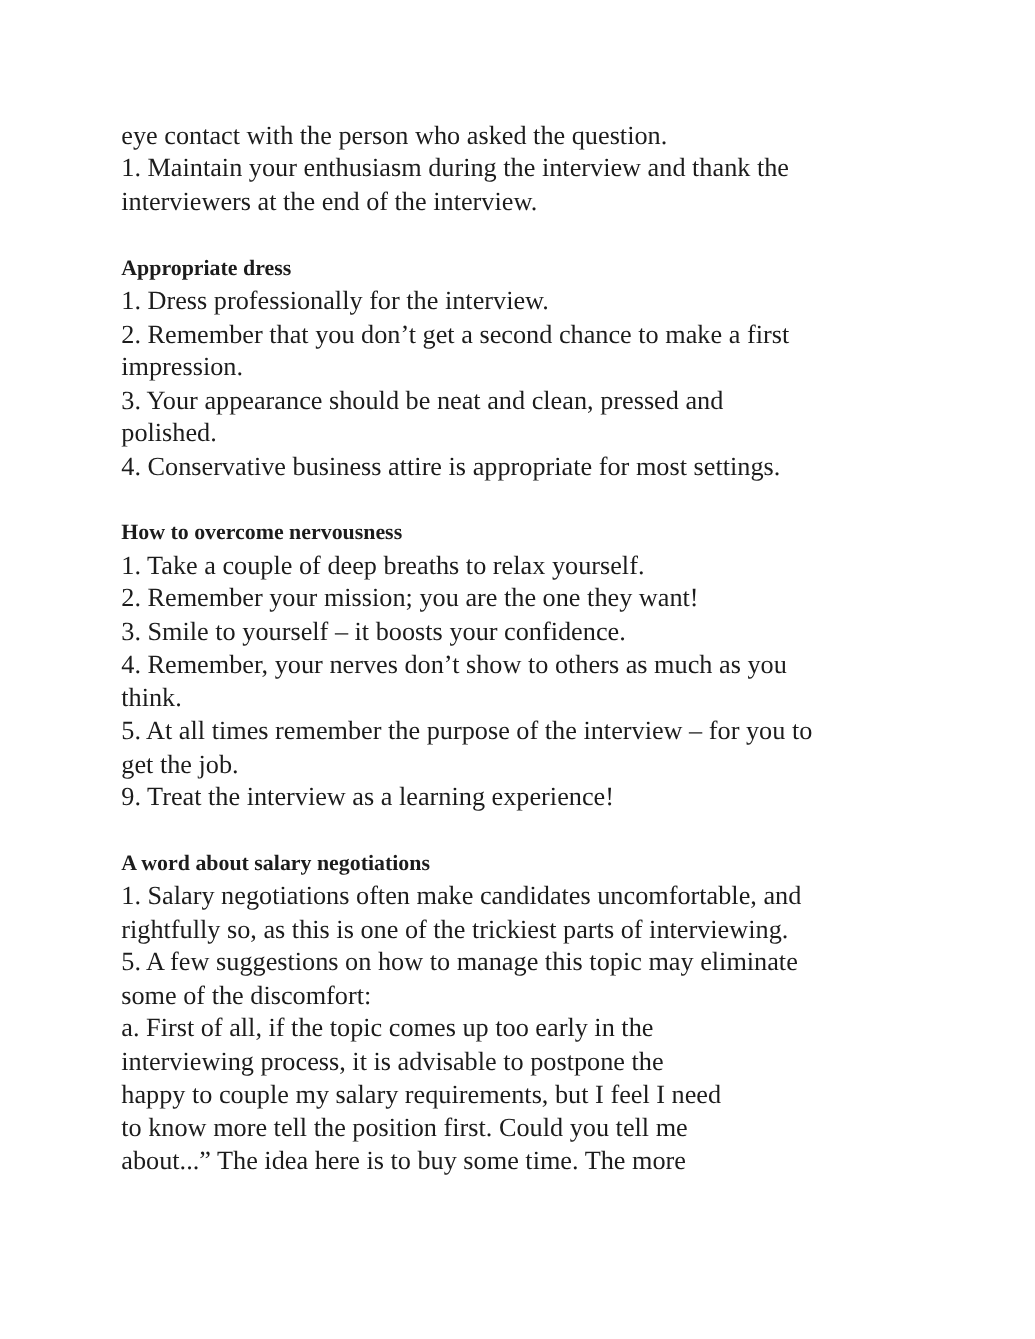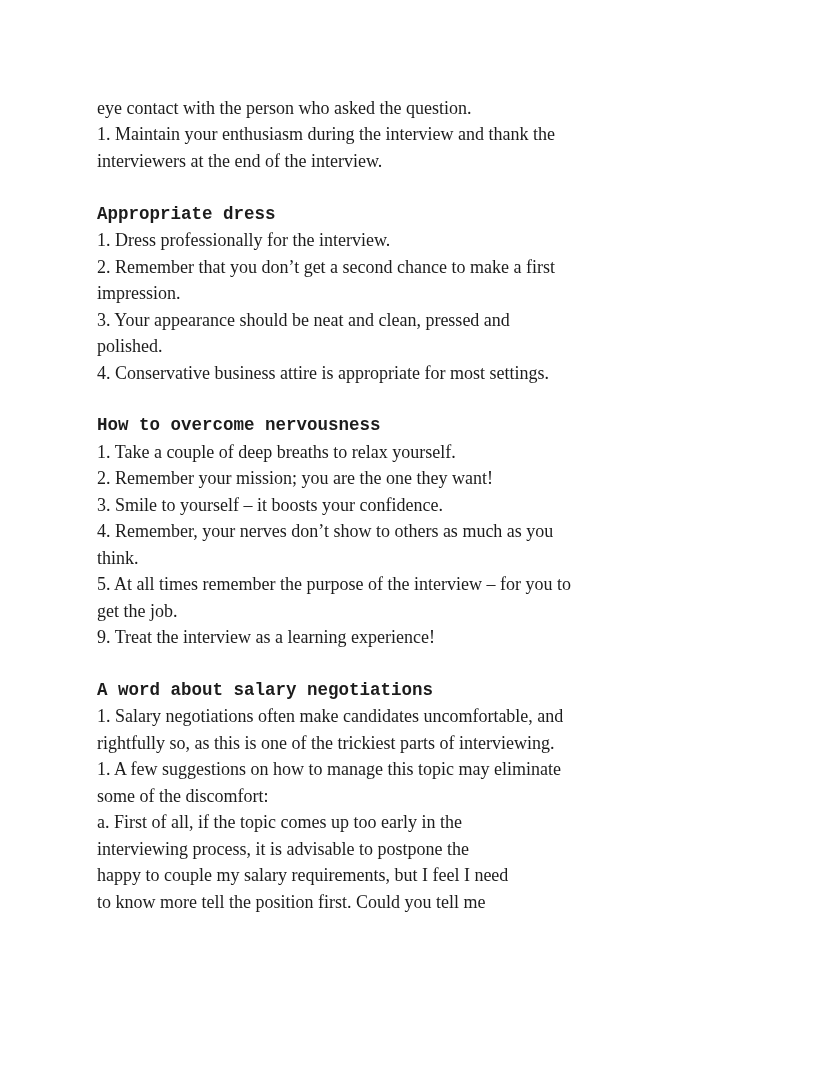--- a/index.html
+++ b/index.html
@@ -14,32 +14,31 @@
     color: #1c1c1c;
     overflow: hidden;
   }
   .page {
     position: absolute;
     left: 97px;
     top: 95px;
     width: 660px;
   }
   .line {
-    font-size: 18px;
+    font-size: 21px;
     line-height: 26.45px;
     white-space: nowrap;
     margin: 0;
   }
   .heading {
     font-size: 17.5px;
     line-height: 26.45px;
     font-weight: bold;
     white-space: nowrap;
     margin: 0;
-    font-family: Liberation Mono, monospace;
   }
   .section {
     margin-top: 26.45px;
   }
 </style>
 </head>
 <body>
 
 <div class="page">
 
@@ -73,22 +72,23 @@
         <div class="line">get the job.</div>
         <div class="line">9. Treat the interview as a learning experience!</div>
       </div>
   </div>
 
   <div class="section">
     <h2 class="heading">A word about salary negotiations</h2>
     <div>
         <div class="line">1. Salary negotiations often make candidates uncomfortable, and</div>
         <div class="line">rightfully so, as this is one of the trickiest parts of interviewing.</div>
-        <div class="line">1. A few suggestions on how to manage this topic may eliminate</div>
+        <div class="line">5. A few suggestions on how to manage this topic may eliminate</div>
         <div class="line">some of the discomfort:</div>
         <div class="line">a. First of all, if the topic comes up too early in the</div>
         <div class="line">interviewing process, it is advisable to postpone the</div>
         <div class="line">happy to couple my salary requirements, but I feel I need</div>
         <div class="line">to know more tell the position first. Could you tell me</div>
+        <div class="line">about...” The idea here is to buy some time. The more</div>
       </div>
   </div>
 
 </div>
 
 </body></html>

